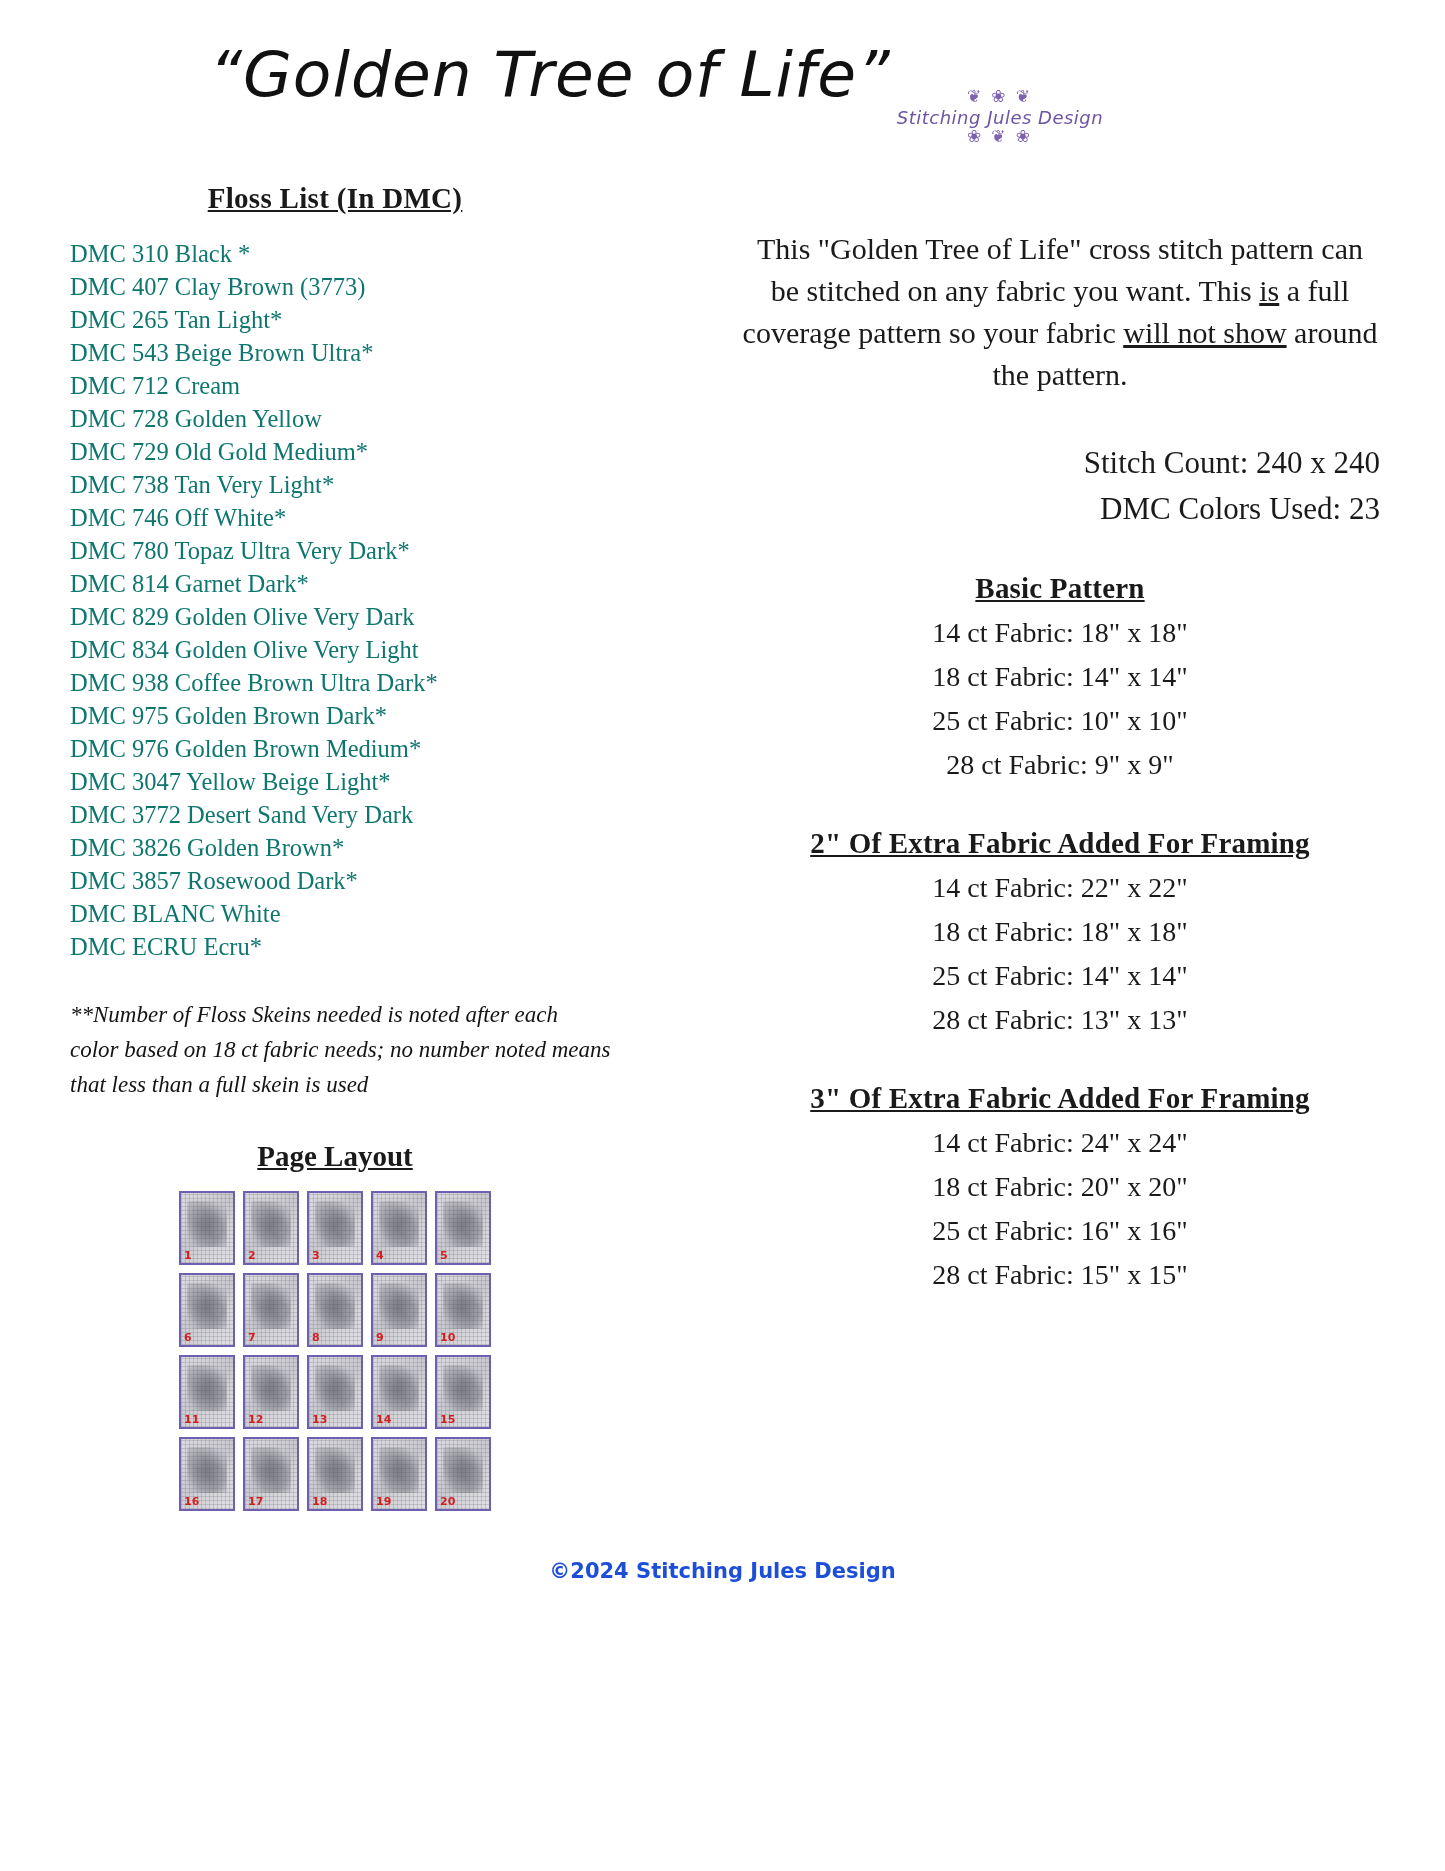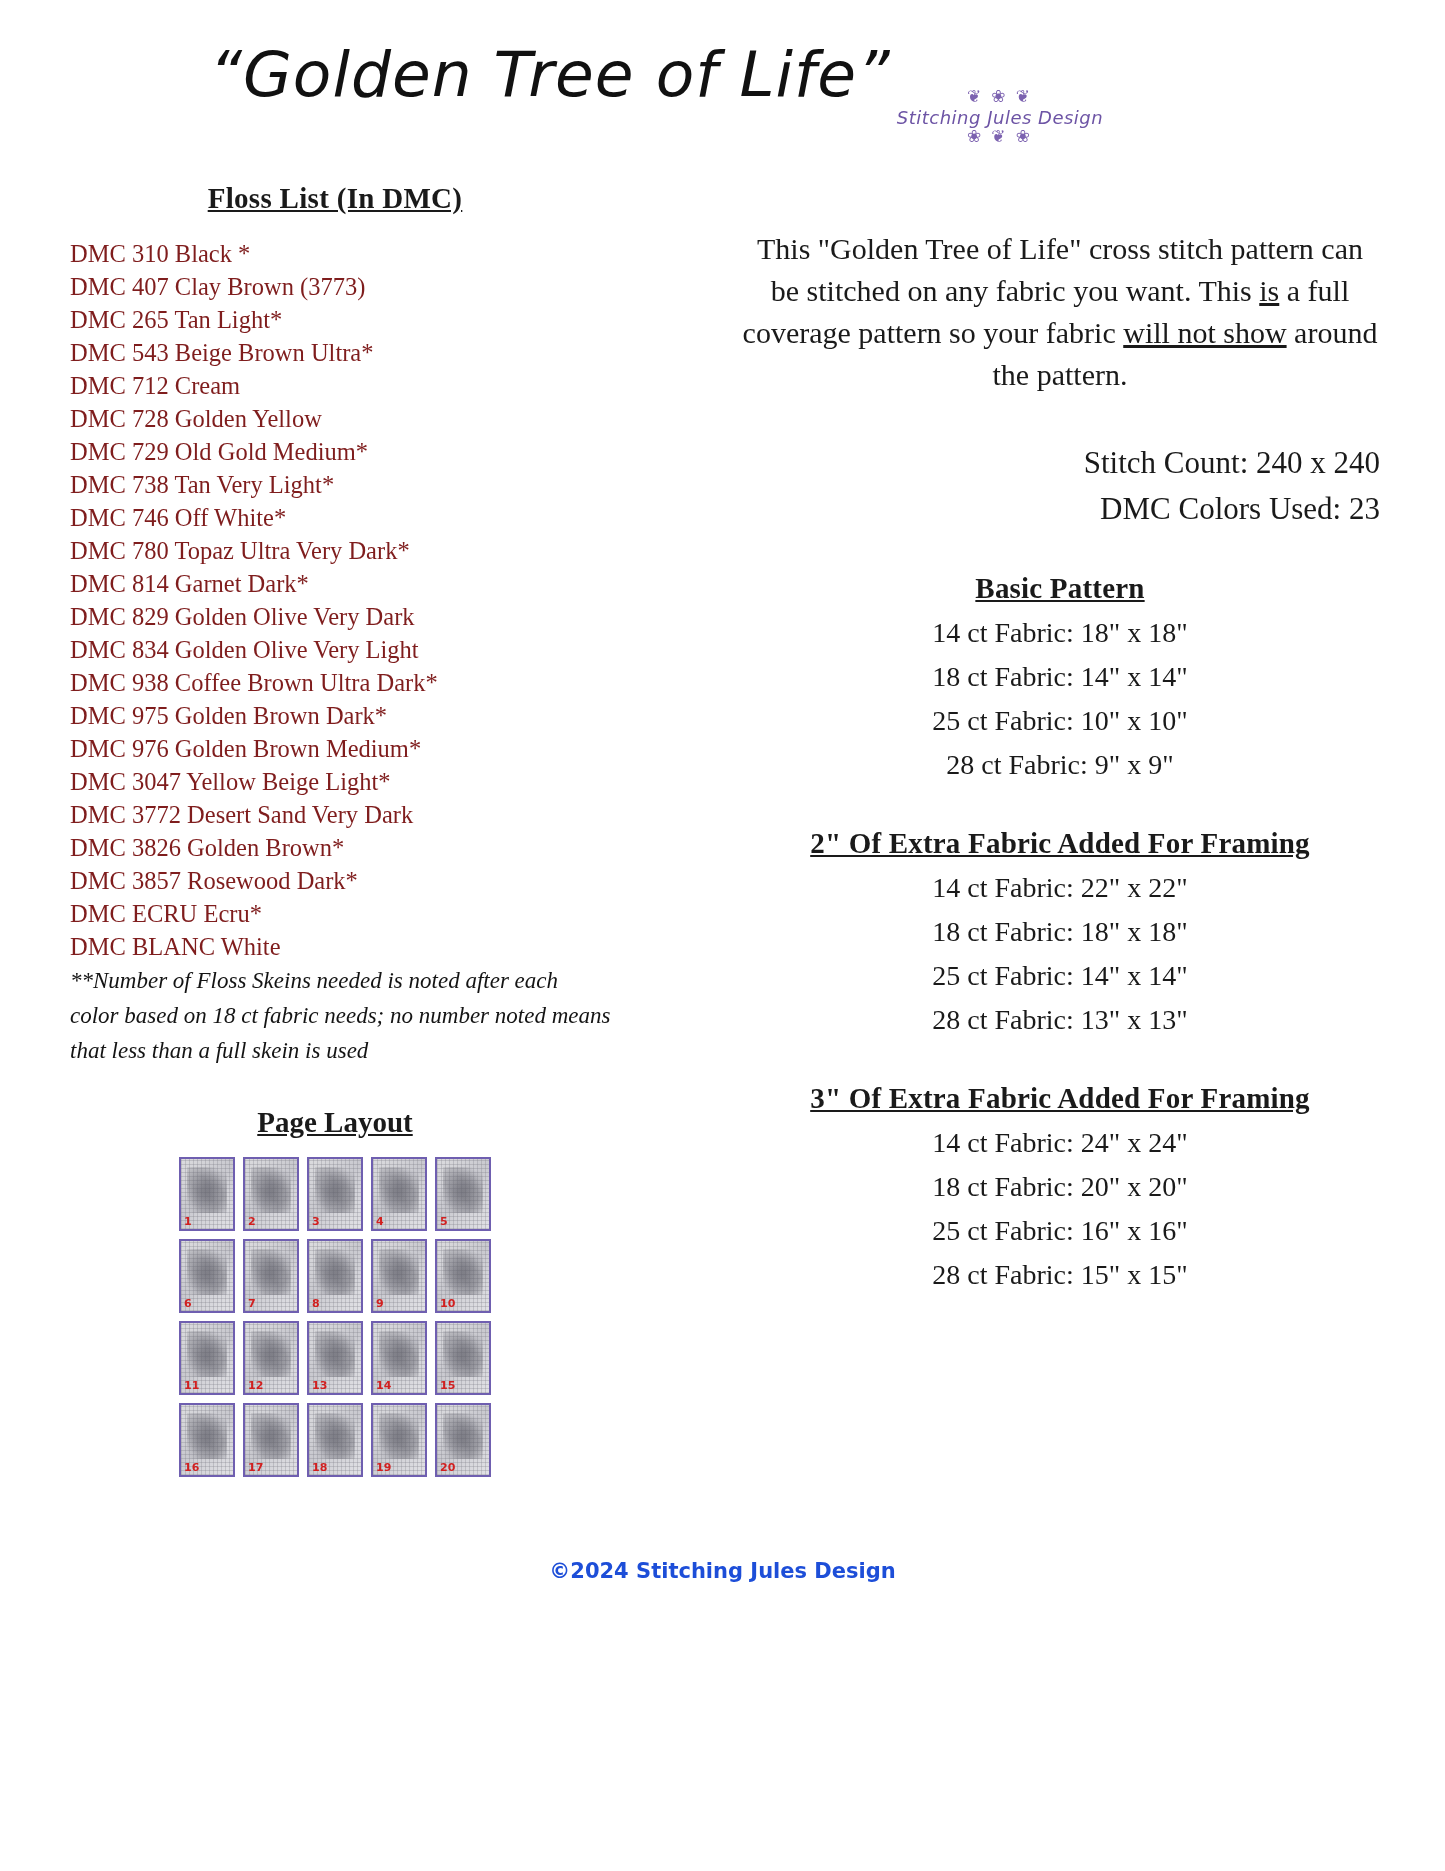--- a/index.html
+++ b/index.html
@@ -90,24 +90,25 @@
 
   .floss-list {
     list-style: none;
     margin: 22px 0 0 0;
     padding: 0 0 0 0;
   }
   .floss-list li {
     font-size: 24.5px;
     line-height: 33px;
     white-space: nowrap;
-    color: #7f1d1d;
+    color: #0f766e;
   }
 
   .note {
+    margin-top: 34px;
     font-style: italic;
     font-size: 23px;
     line-height: 35px;
     width: 590px;
     color: #141414;
   }
 
   
   .layout-heading {
     margin-top: 38px;
@@ -235,22 +236,22 @@
       <li>DMC 814 Garnet Dark*</li>
       <li>DMC 829 Golden Olive Very Dark</li>
       <li>DMC 834 Golden Olive Very Light</li>
       <li>DMC 938 Coffee Brown Ultra Dark*</li>
       <li>DMC 975 Golden Brown Dark*</li>
       <li>DMC 976 Golden Brown Medium*</li>
       <li>DMC 3047 Yellow Beige Light*</li>
       <li>DMC 3772 Desert Sand Very Dark</li>
       <li>DMC 3826 Golden Brown*</li>
       <li>DMC 3857 Rosewood Dark*</li>
+      <li>DMC BLANC White</li>
       <li>DMC ECRU Ecru*</li>
-      <li>DMC BLANC White</li>
     </ul>
 
     <div class="note">
       <div>**Number of Floss Skeins needed is noted after each</div>
       <div>color based on 18 ct fabric needs; no number noted means</div>
       <div>that less than a full skein is used</div>
     </div>
 
     <div class="layout-heading">Page Layout</div>
 

